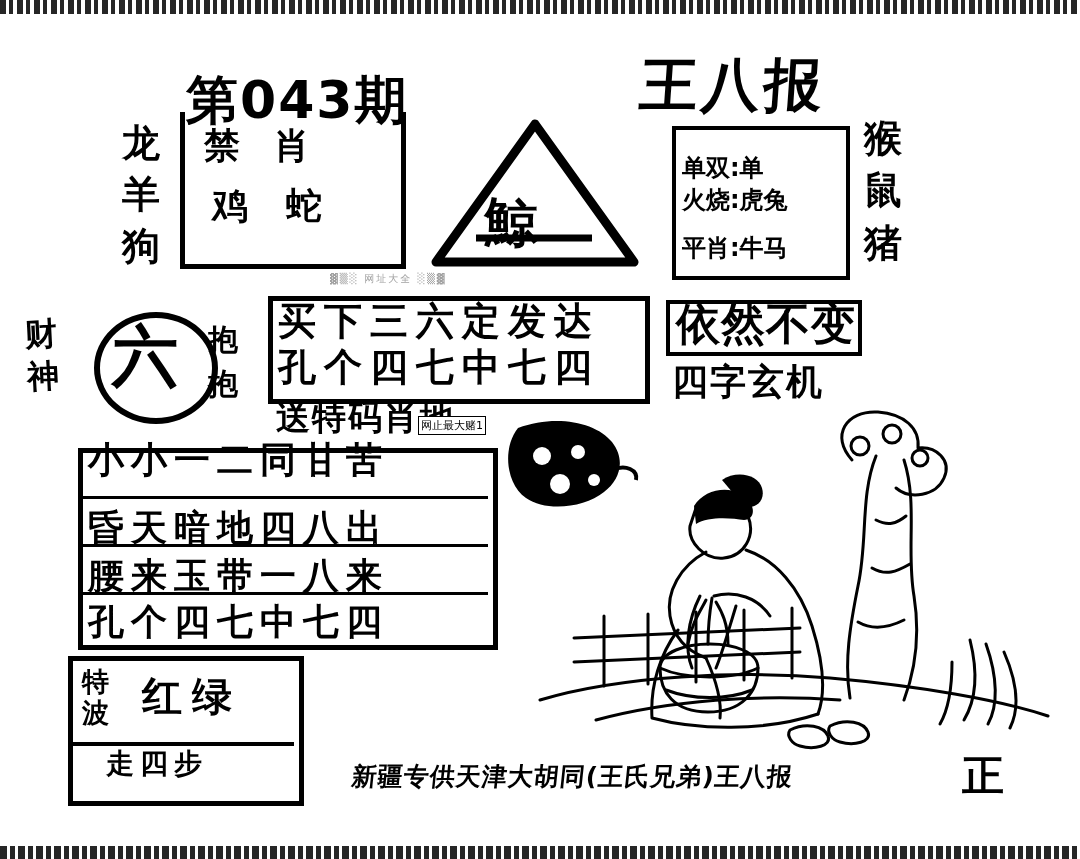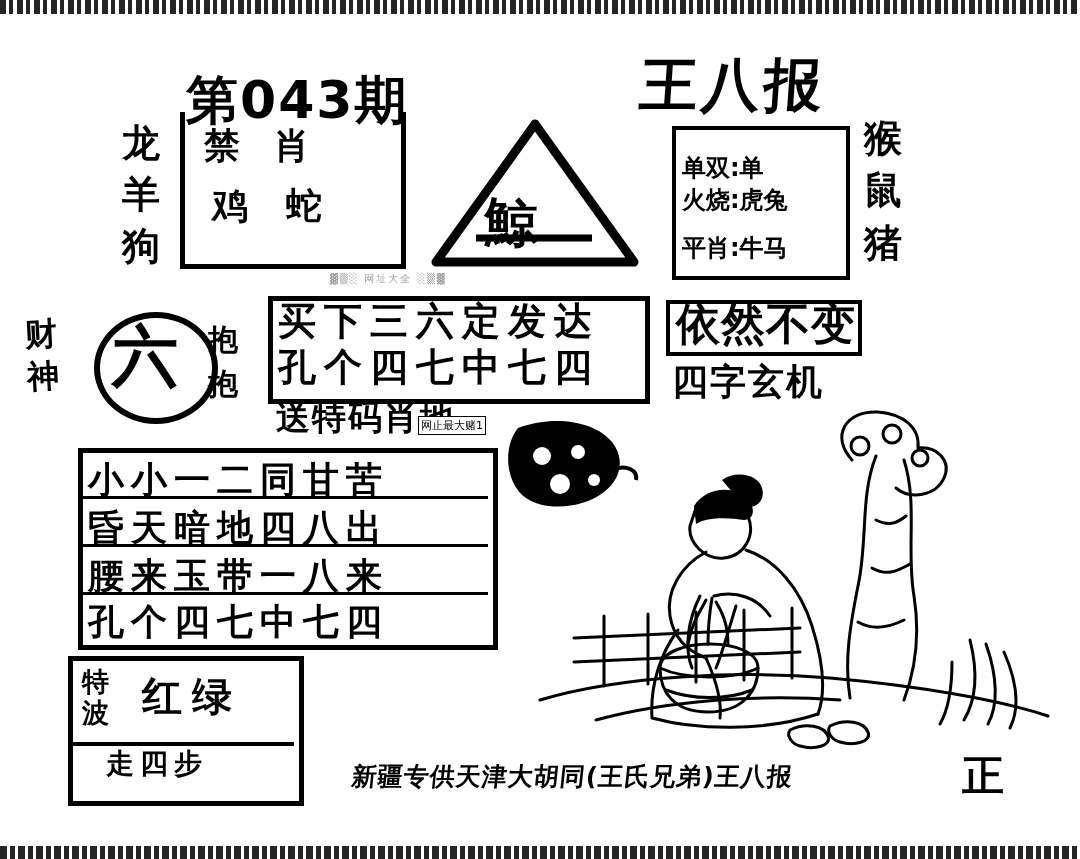--- a/index.html
+++ b/index.html
@@ -223,21 +223,21 @@
     border-top: 3px solid #000;
   }
   .verse-line {
     font-family: "DejaVu Sans", "Liberation Sans", sans-serif;
     font-weight: bold;
     font-size: 36px;
     letter-spacing: 7px;
     white-space: nowrap;
     left: 88px;
   }
-  #v0 { top: 456px; }
+  #v0 { top: 436px; }
   #v1 { top: 504px; }
   #v2 { top: 552px; }
   #v3 { top: 598px; }
 
   
   #tebo-box {
     left: 68px;
     top: 656px;
     width: 226px;
     height: 140px;

